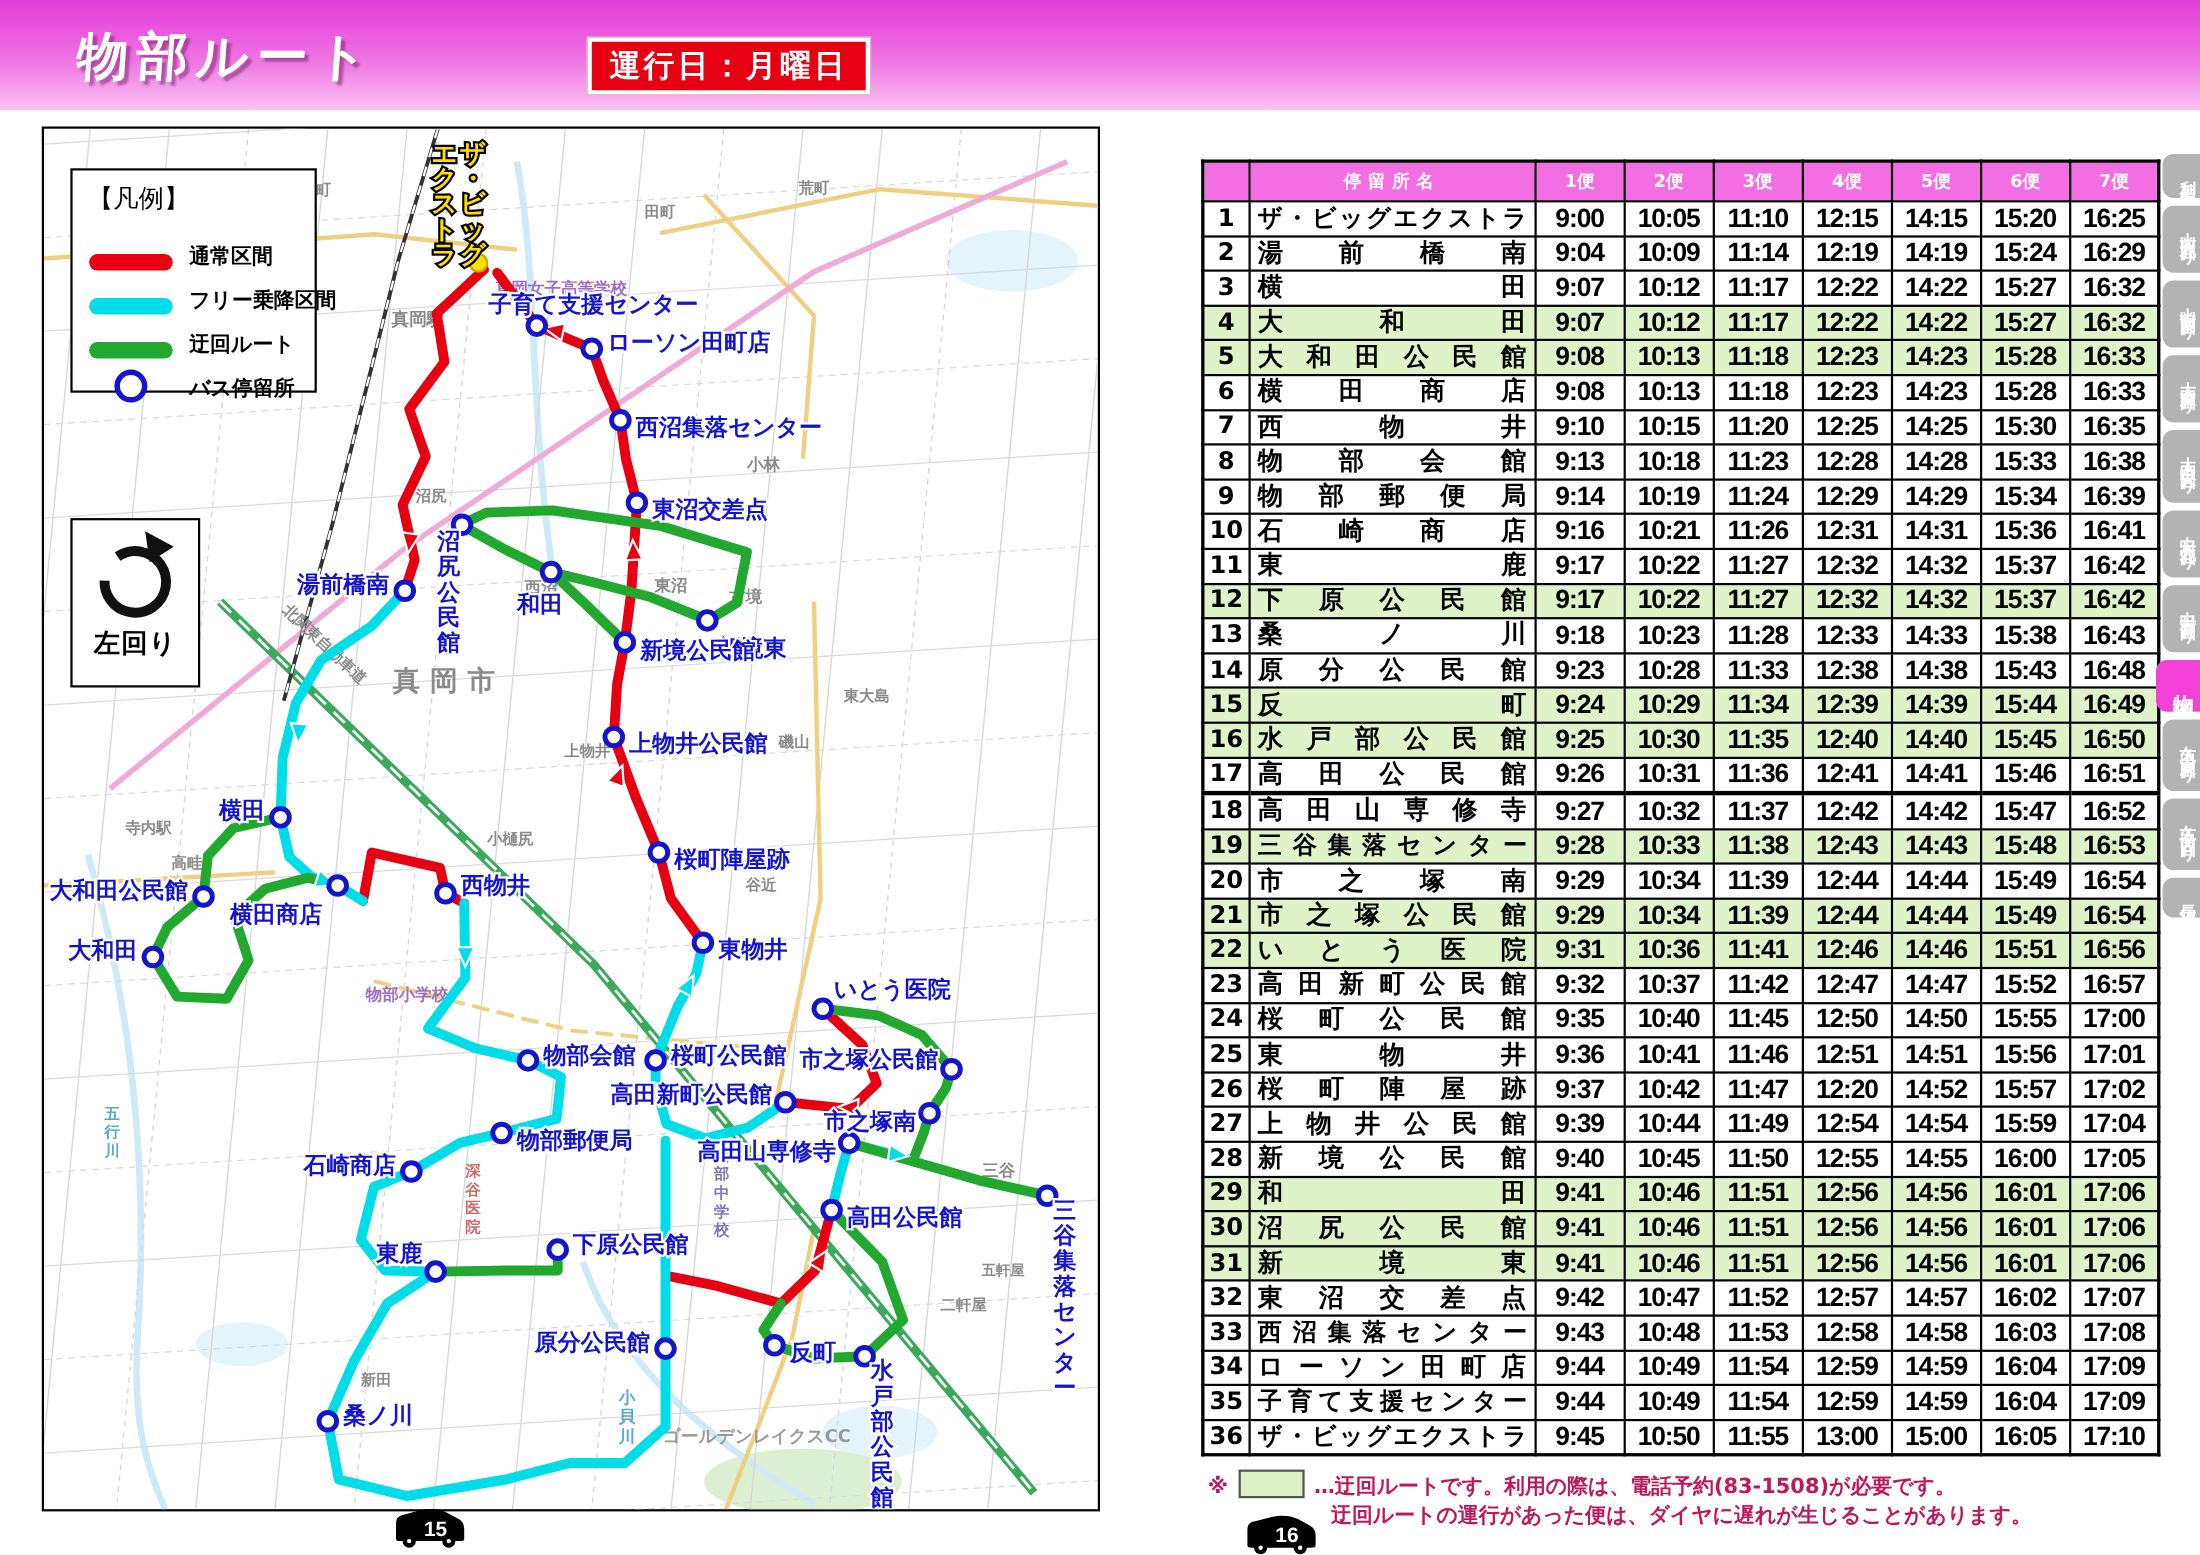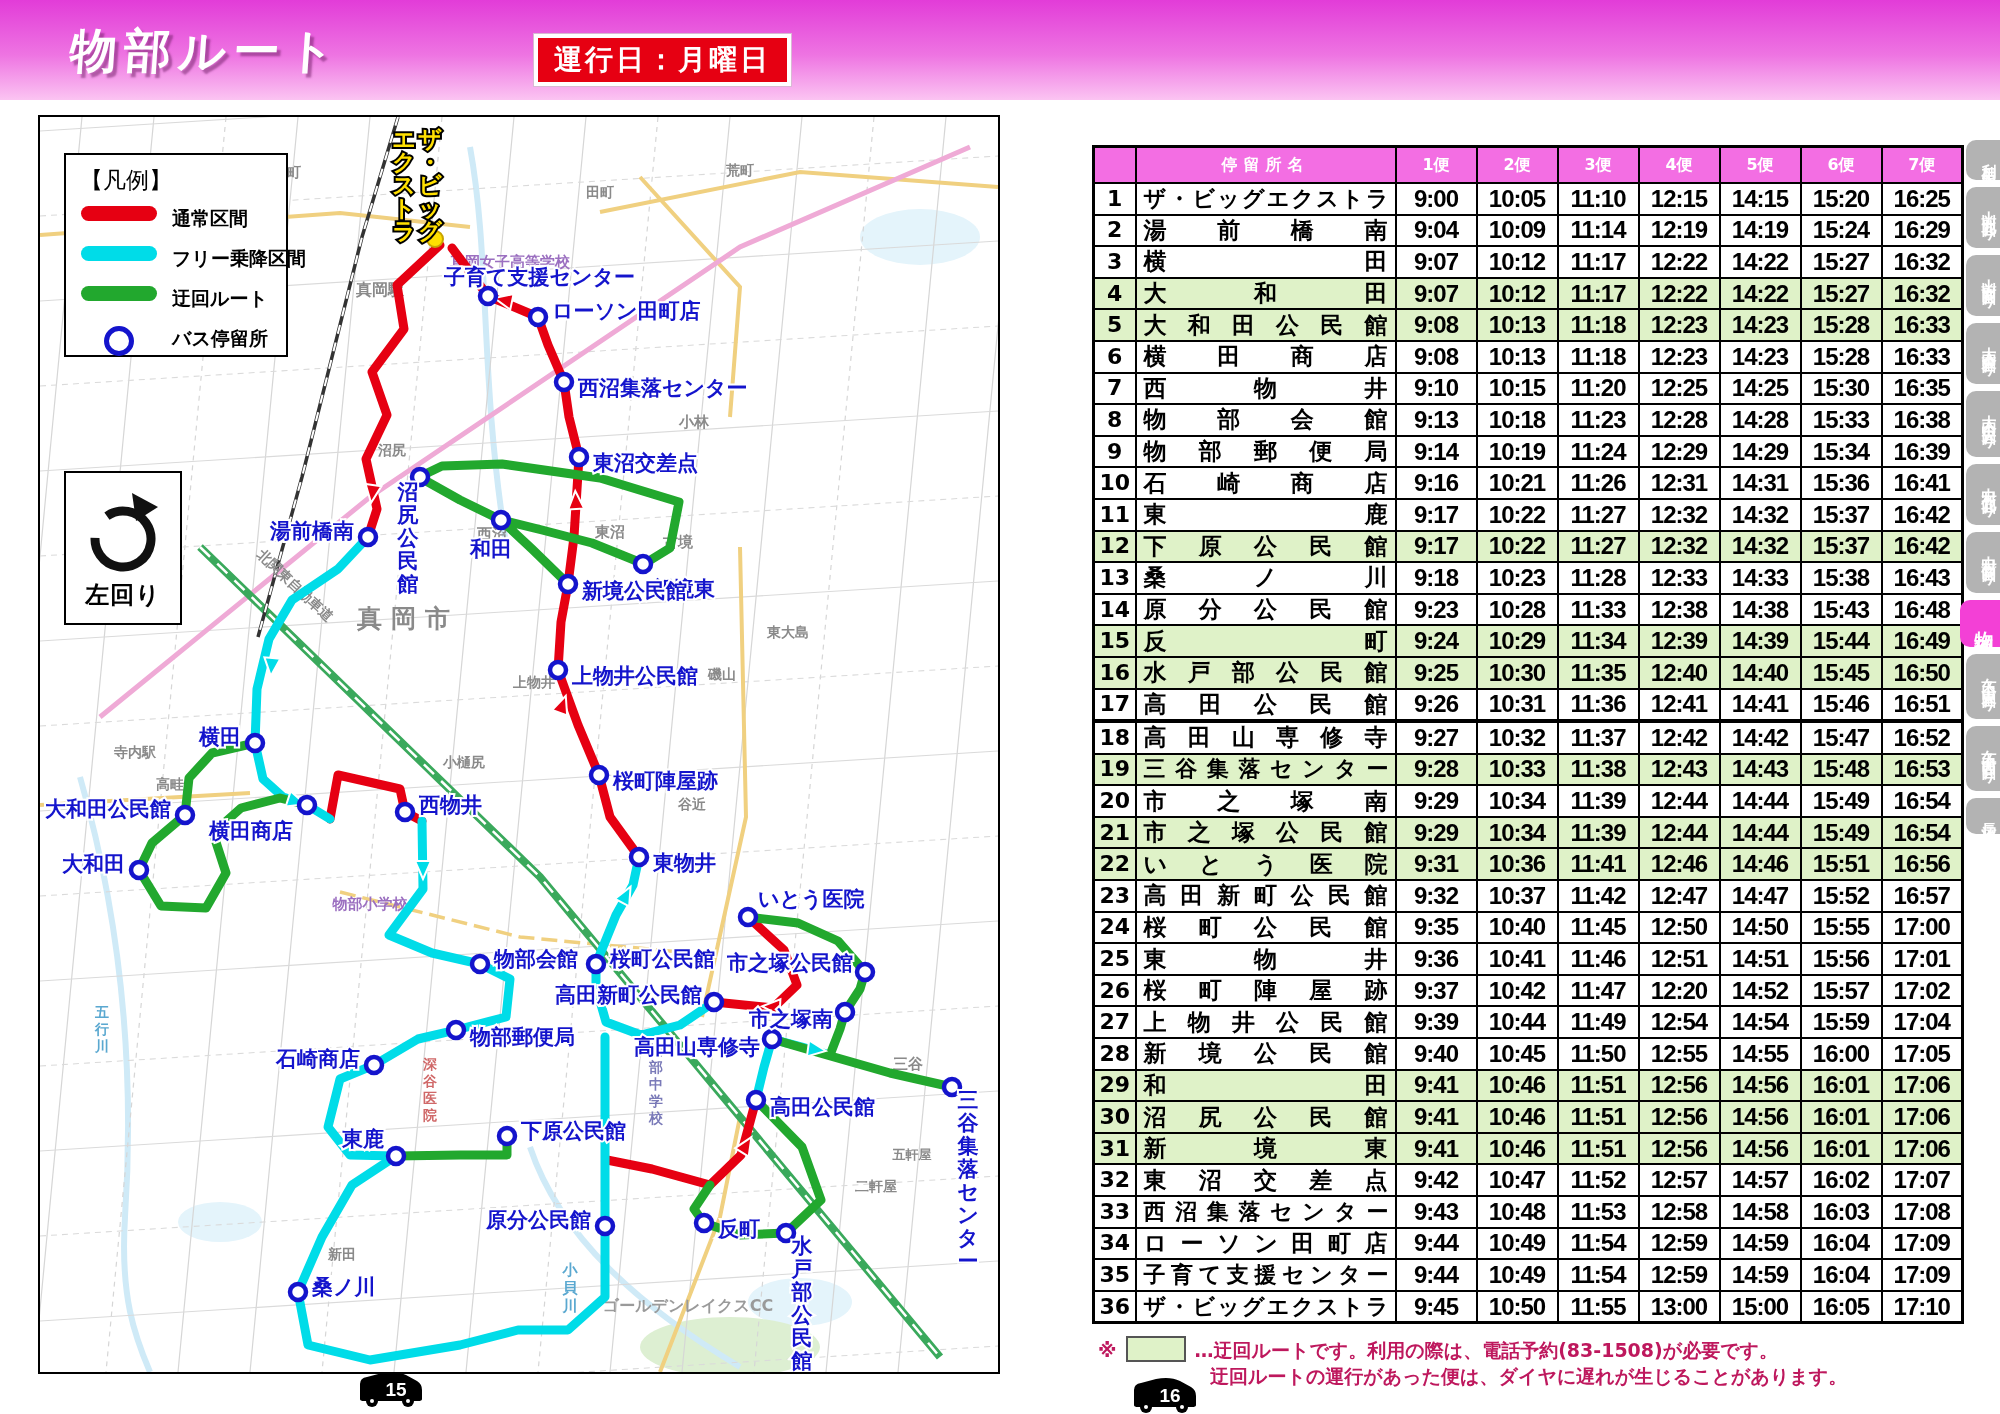--- a/index.html
+++ b/index.html
@@ -13,28 +13,28 @@
           text-shadow:4px 4px 2px rgba(110,30,100,.5);}
   #run-badge{position:absolute;left:534px;top:34px;height:44px;display:flex;align-items:center;
           background:#e60012;border:4px solid #fff;box-shadow:0 0 0 1px #d9b8d4;
           color:#fff;font-size:28px;font-weight:800;padding:0 16px;letter-spacing:3px;}
   
   #map{position:absolute;left:38px;top:115px;width:958px;height:1255px;background:#fff;
           border:2px solid #000;}
   #legend{position:absolute;left:24px;top:36px;width:224px;height:204px;background:#fff;
           border:2px solid #000;padding:10px 14px;box-sizing:border-box;z-index:5;}
   #legend .lg-title{font-size:23px;font-weight:400;margin-bottom:10px;}
-  .lg-row{display:flex;align-items:flex-start;height:40px;}
+  .lg-row{display:flex;align-items:flex-end;height:40px;}
   .lg-swatch{width:78px;display:flex;justify-content:center;margin-right:14px;flex:none;}
   .lg-bar{width:76px;height:15px;border-radius:8px;}
   .lg-circ{width:20px;height:20px;border-radius:50%;border:5px solid #1414cc;background:#fff;}
   .lg-label{font-size:19px;font-weight:600;white-space:nowrap;}
   #dirbox{position:absolute;left:24px;top:354px;width:118px;height:154px;background:#fff;
           border:2px solid #000;z-index:5;display:flex;flex-direction:column;align-items:center;
-          justify-content:flex-start;padding-top:20px;box-sizing:border-box;}
+          justify-content:flex-start;padding-top:10px;box-sizing:border-box;}
   #dirbox .dir-label{font-size:24px;font-weight:700;margin-top:2px;letter-spacing:1px;}
   
   #tt{position:absolute;left:1092px;top:145px;border-collapse:collapse;table-layout:fixed;
           background:#fff;}
   #tt th,#tt td{border:2px solid #000;padding:0;overflow:hidden;}
   #tt{border:3px solid #000;}
   #tt th{height:34px;background:#f36ee3;color:#fff;font-size:16px;font-weight:800;}
   #tt th.h-name{letter-spacing:6px;}
   #tt td{height:29.6px;line-height:1;}
   #tt td.c-no{font-size:22px;font-weight:700;text-align:center;}

